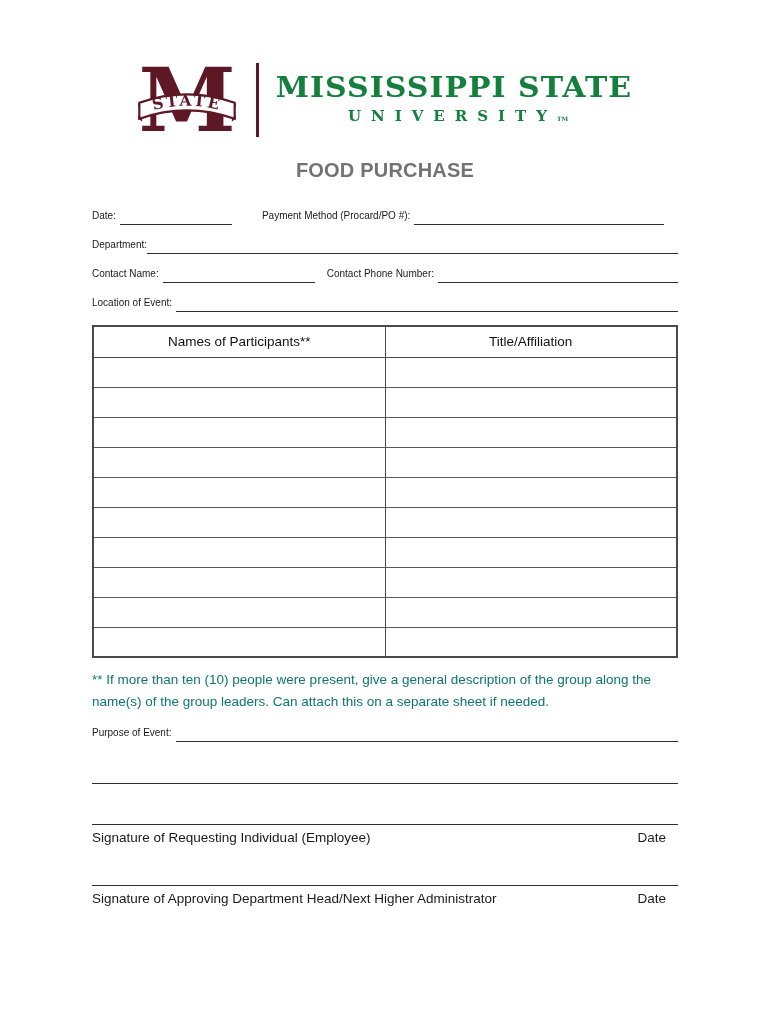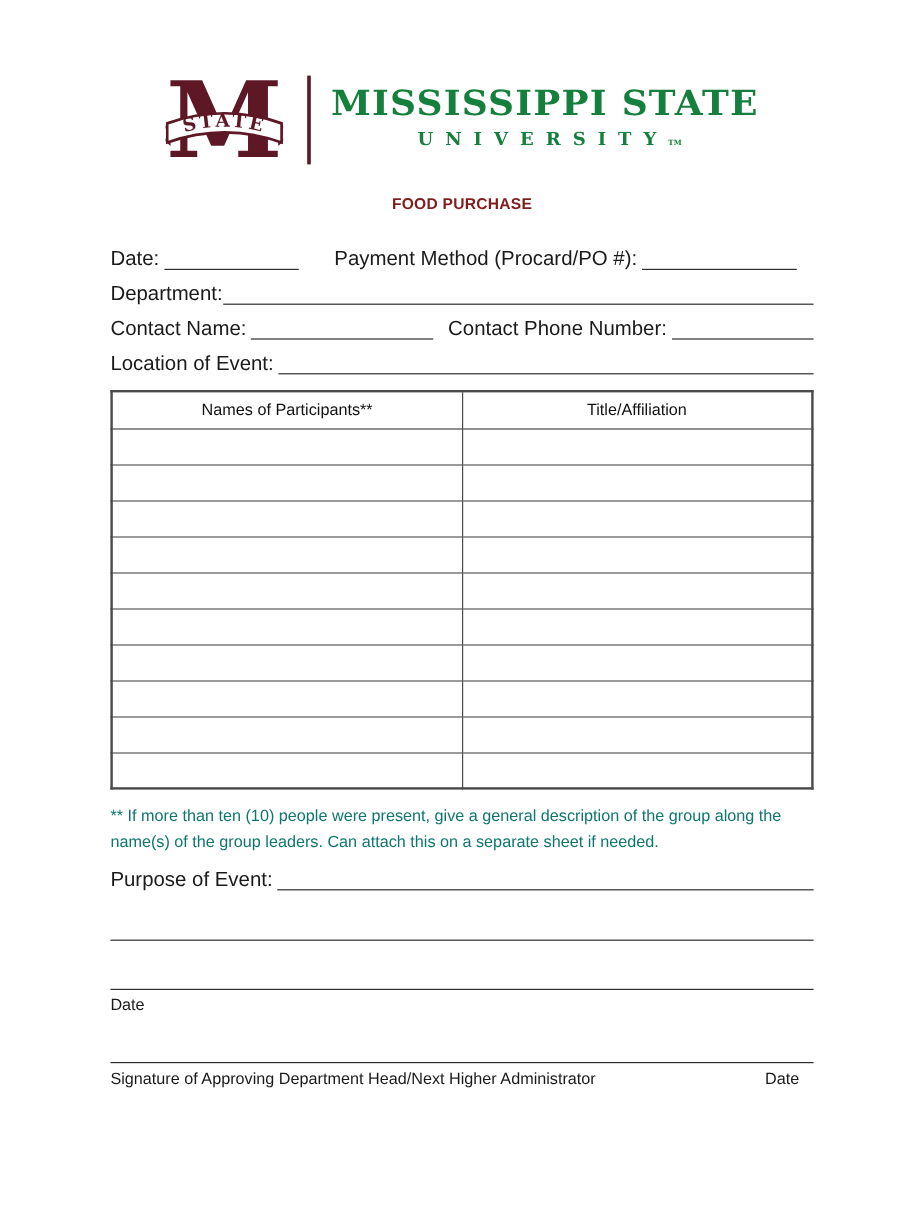--- a/index.html
+++ b/index.html
@@ -23,27 +23,27 @@
   }
   .wm2 {
     font-family:"DejaVu Serif","Liberation Serif",serif;
     font-weight:bold; font-size:15px; letter-spacing:10px; line-height:20px;
     margin-top:3px; white-space:nowrap; padding-left:8px;
   }
   .tm { font-size:6px; letter-spacing:0; vertical-align:baseline; }
 
   
   .form-title {
-    text-align:center; font-size:13px; font-weight:bold; color:#7f1d1d;
+    text-align:center; font-size:20px; font-weight:bold; color:#737373;
     margin-top:16px; line-height:22px; letter-spacing:0.2px;
   }
 
   
   .fields { margin-top:24px; }
-  .frow { display:flex; align-items:flex-end; height:20px; margin-bottom:9px; font-size:17px; line-height:19px;justify-content:flex-end; }
+  .frow { display:flex; align-items:flex-end; height:20px; margin-bottom:9px; font-size:10px; line-height:19px;justify-content:flex-end; }
   .lbl { white-space:nowrap; }
   .blank { display:inline-block; border-bottom:1.4px solid #2e2e2e; height:17px; margin-left:4px; }
   .blank.flex { flex:1 1 auto; }
   .w-date { width:112px; }
   .w-contact { width:152px; }
   .gap-payment { margin-left:30px; }
   .gap-phone { margin-left:12px; }
   .mr-payment { margin-right:14px; }
 
   
@@ -186,20 +186,21 @@
     <span class="lbl">Purpose of Event:</span>
     <span class="blank flex"></span>
   </div>
 
   <div class="rule rule-standalone"></div>
 
   <div>
       <div class="sig-block">
         <div class="rule"></div>
         <div class="sig-labels">
+          <span>Signature of Requesting Individual (Employee)</span>
           <span>Date</span>
         </div>
       </div>
       <div class="sig-block">
         <div class="rule"></div>
         <div class="sig-labels">
           <span>Signature of Approving Department Head/Next Higher Administrator</span>
           <span>Date</span>
         </div>
       </div>

